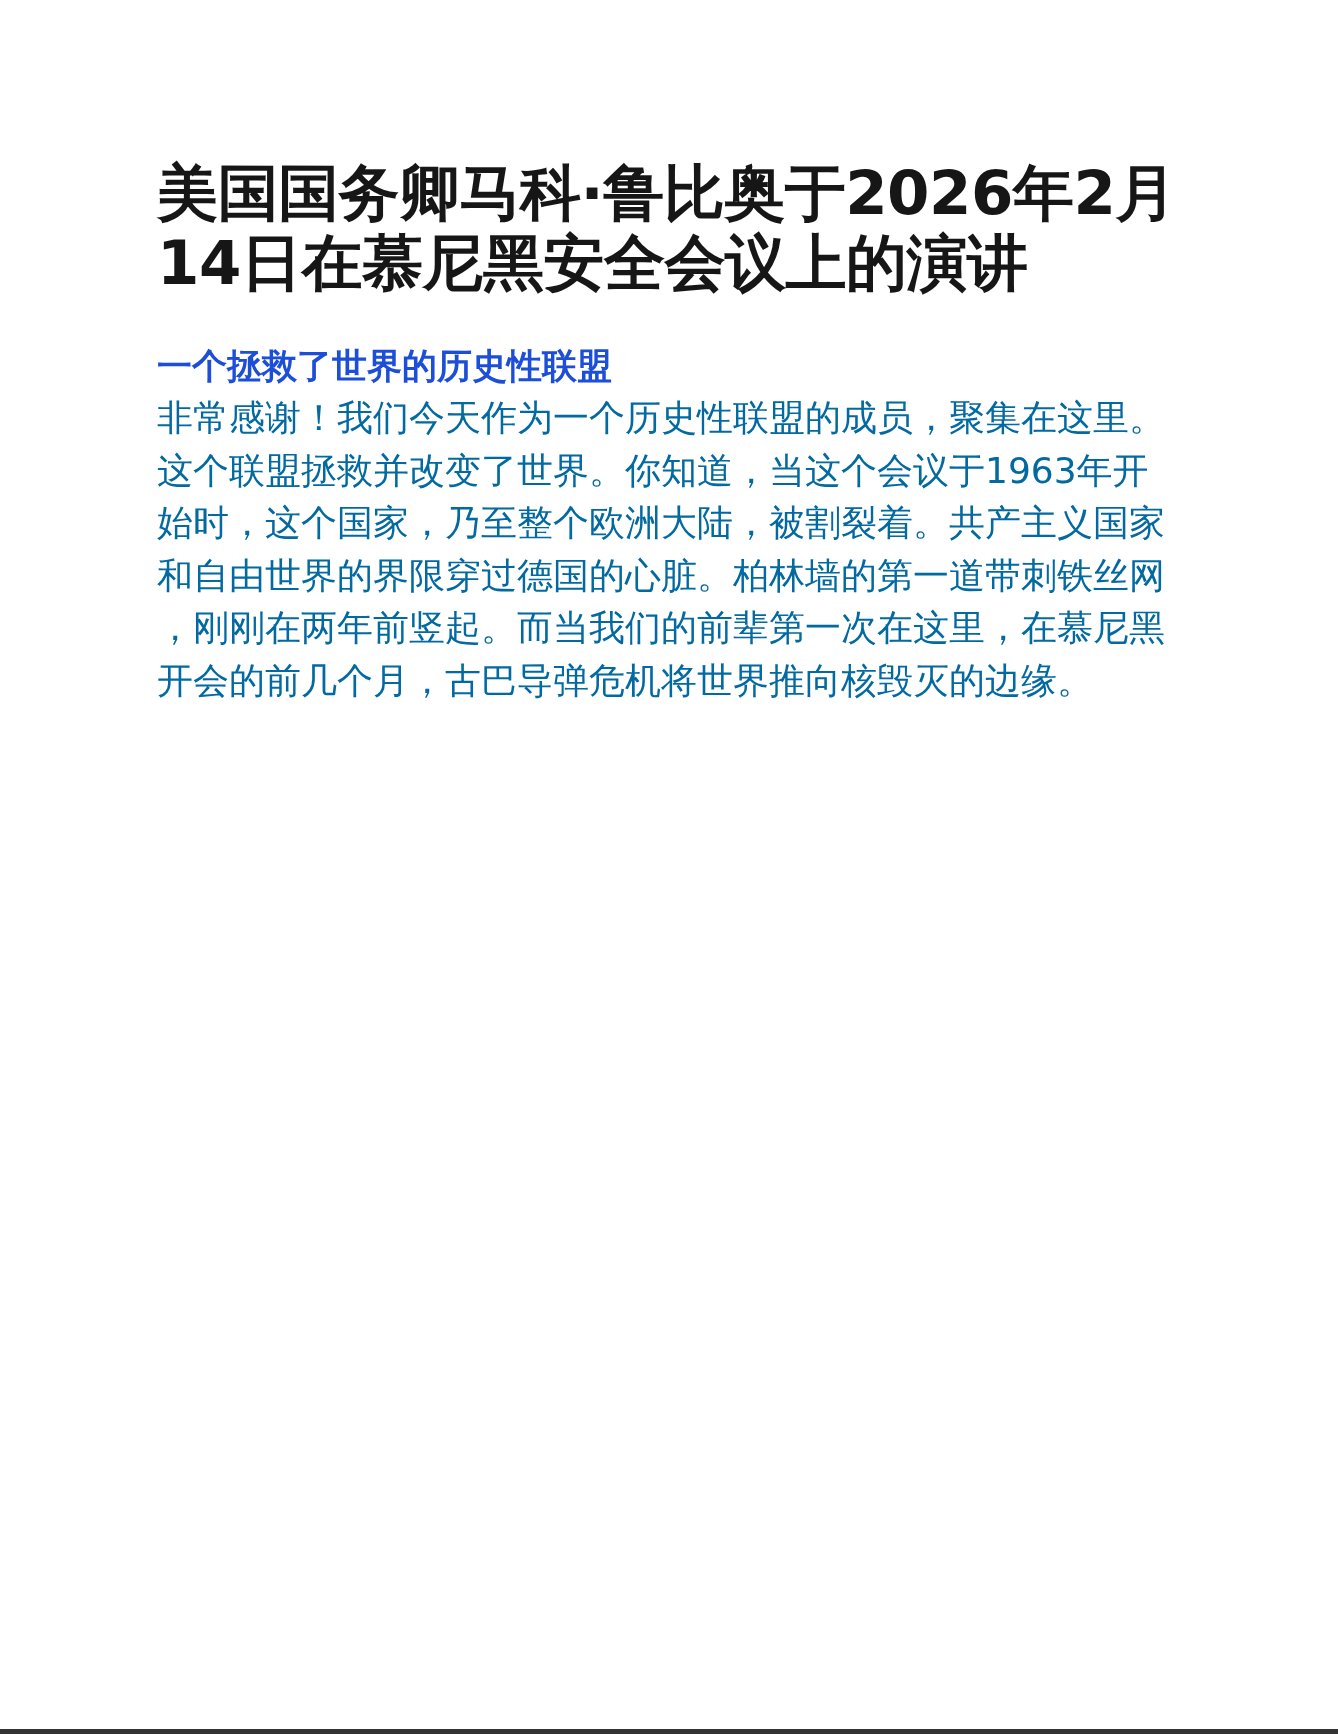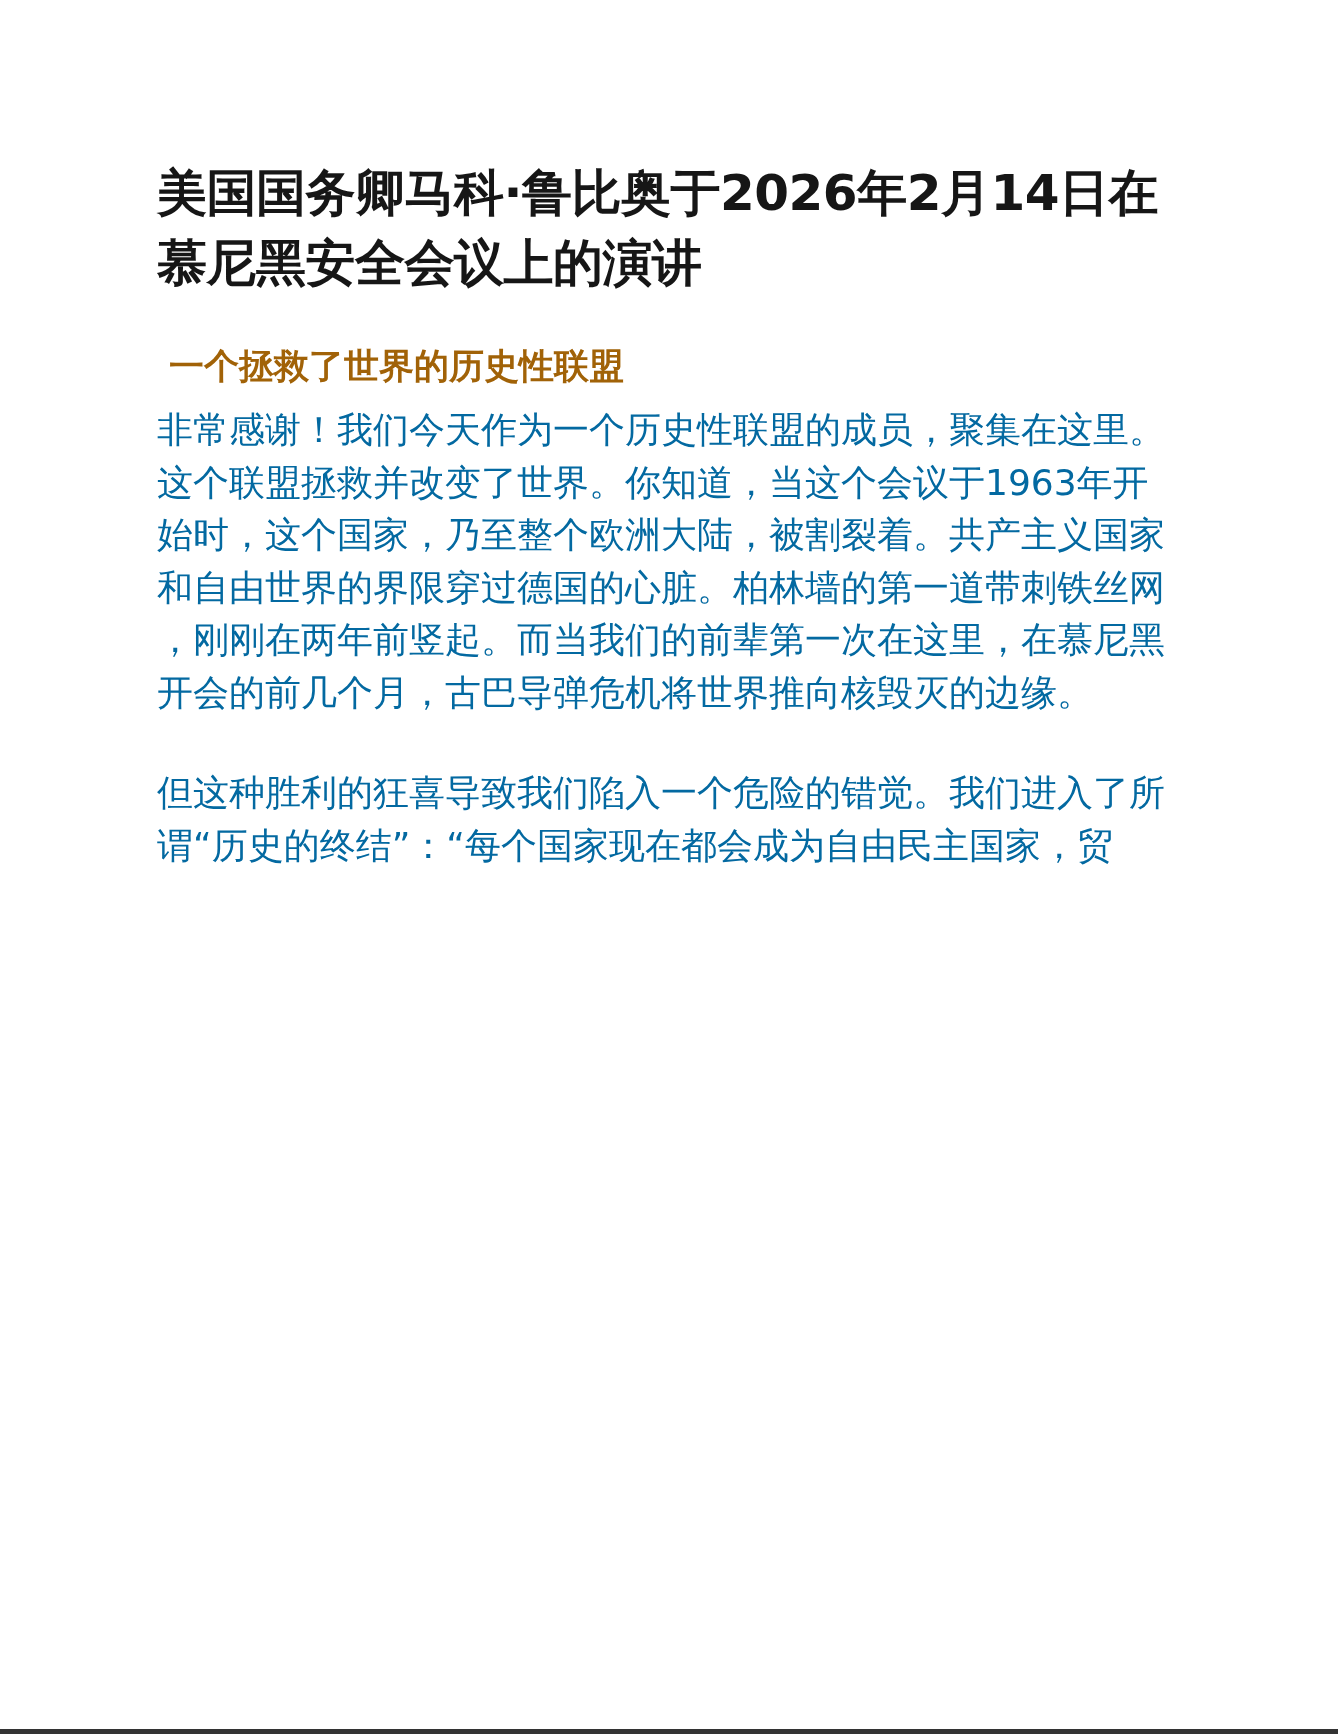--- a/index.html
+++ b/index.html
@@ -16,38 +16,38 @@
     color: #1a1a1a;
   }
   .page {
     position: absolute;
     left: 157px;
     top: 158px;
     width: 1020px;
   }
   .title {
     margin: 0;
-    font-size: 50px;
+    font-size: 61px;
     font-weight: bold;
     line-height: 70px;
     letter-spacing: -0.5px;
     color: #161616;
   }
   .section {
     margin: 0;
   }
   .section + .section {
     margin-top: 48px;
   }
   .section-heading {
-    margin: 12px;
+    margin: 0;
     font-size: 35px;
     font-weight: bold;
     line-height: 52px;
-    color: #a16207;
+    color: #1d4ed8;
   }
   .title + .section {
     margin-top: 42px;
   }
   .para {
     margin: 0;
     font-size: 36px;
     line-height: 52.5px;
     color: #0369a1;
     text-align: left;
@@ -68,17 +68,16 @@
 
 <main class="page">
   <h1 class="title">美国国务卿马科·鲁比奥于2026年2月14日在慕尼黑安全会议上的演讲</h1>
 
   <section class="section">
     <h2 class="section-heading">一个拯救了世界的历史性联盟</h2>
     <p class="para">非常感谢！我们今天作为一个历史性联盟的成员，聚集在这里。这个联盟拯救并改变了世界。你知道，当这个会议于1963年开始时，这个国家，乃至整个欧洲大陆，被割裂着。共产主义国家和自由世界的界限穿过德国的心脏。柏林墙的第一道带刺铁丝网，刚刚在两年前竖起。而当我们的前辈第一次在这里，在慕尼黑开会的前几个月，古巴导弹危机将世界推向核毁灭的边缘。</p>
   </section>
 
   <section class="section">
-    <p class="para">但这种胜利的狂喜导致我们陷入一个危险的错觉。我们进入了所谓“历史的终结”：“每个国家现在都会成为自由民主国家，贸</p>
   </section>
 </main>
 
 <div class="bottom-bar"></div>
 
 </body></html>

